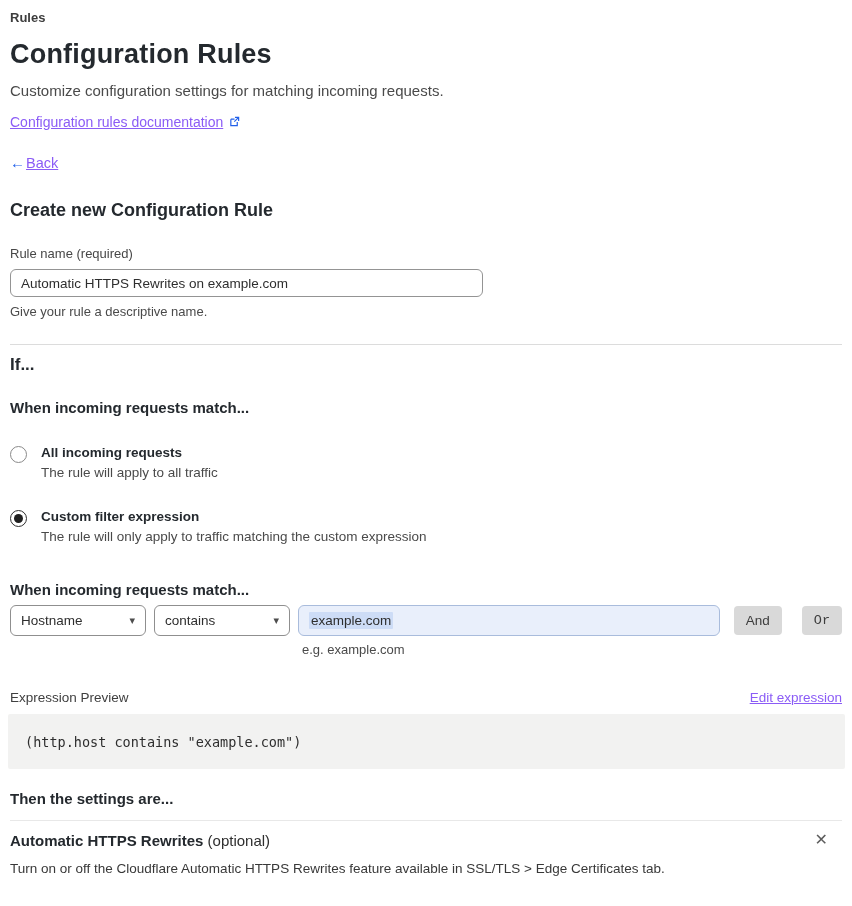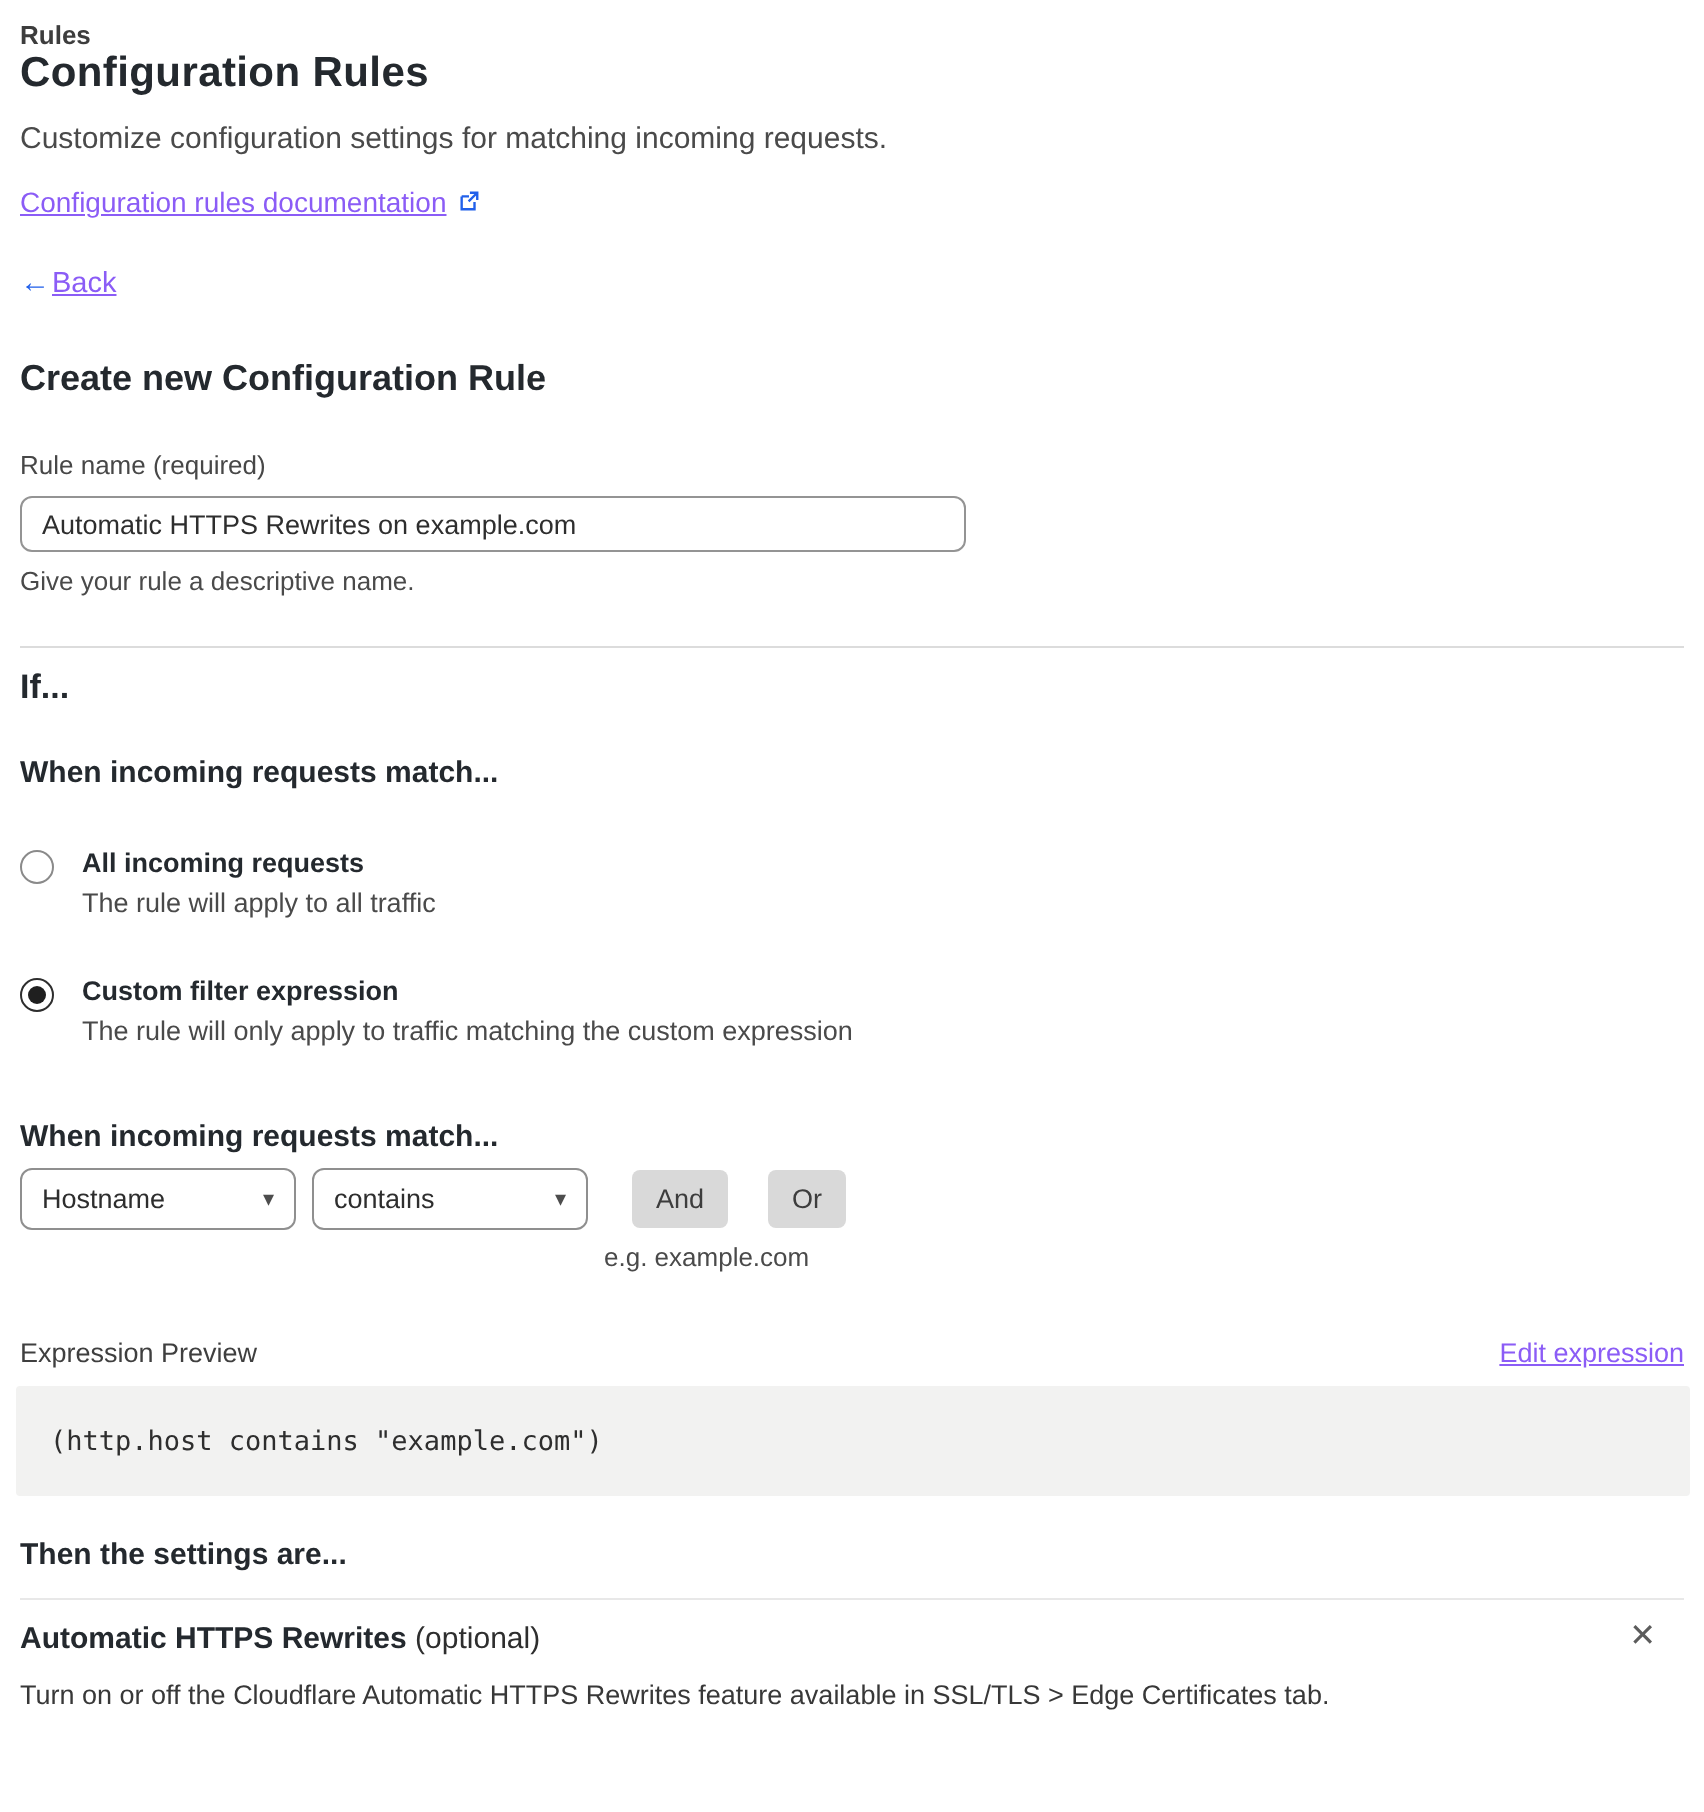--- a/index.html
+++ b/index.html
@@ -8,21 +8,21 @@
     width: 852px;
     height: 906px;
     overflow: hidden;
     font-family: "Liberation Sans", "DejaVu Sans", sans-serif;
     color: #222;
   }
   .page { padding: 10px 10px 0 10px; }
 
   
   .breadcrumb { font-size: 13px; font-weight: 700; color: #3d3d3d; }
-  .page-title { font-size: 21px; font-weight: 700; color: #24292e; margin-top: 0; letter-spacing: .2px; }
+  .page-title { font-size: 27px; font-weight: 700; color: #24292e; margin-top: 14px; letter-spacing: .2px; }
   .page-desc { font-size: 15px; color: #4a4a4a; margin-top: 12px; }
   a.link { color: #8b5cf6; text-decoration: underline; cursor: pointer; }
   .doc-link-row { margin-top: 15px; font-size: 14px; display: flex; align-items: center; gap: 4px; }
   .ext-icon { display: inline-block; margin-left: 2px; }
   .back-row { margin-top: 24px; font-size: 14.5px; display: flex; align-items: center; }
   .back-arrow { color: #2160ea; text-decoration: none; margin-right: 1px; font-size: 15px; }
 
   .h2 { font-size: 18px; font-weight: 700; color: #24292e; margin-top: 29px; }
 
   .field-label { font-size: 13px; color: #474747; margin-top: 25px; }
@@ -78,21 +78,21 @@
     font-size: 13.5px; color: #2e2e2e;
   }
   .value-input .sel-text { background: #cddcf6; padding: 1px 2px; border-radius: 1px; }
   .chip-btn {
     height: 29px; border: none; border-radius: 4px;
     background: #d9d9d9; color: #3d3d3d;
     font-size: 13.5px; font-family: "Liberation Sans", sans-serif;
     padding: 0 12px; cursor: pointer;
   }
   .chip-and { margin-left: 14px; }
-  .chip-or { margin-left: 20px; }
+  .chip-or { margin-left: 20px; font-family: Liberation Mono, monospace; }
   .eg-text { font-size: 13px; color: #4a4a4a; margin-top: 6px; margin-left: 292px; }
 
   
   .preview-row { display: flex; justify-content: space-between; align-items: baseline; margin-top: 33px; }
   .preview-label { font-size: 13.5px; color: #3f3f3f; }
   .edit-link { font-size: 13.5px; }
   .code-box {
     margin-top: 9px; margin-left: -2px; margin-right: -3px;
     background: #f2f2f1; border-radius: 2px;
     height: 55px; display: flex; align-items: center;
@@ -176,20 +176,23 @@
 
   <div class="builder-row">
     <div class="select">
       <span>Hostname</span>
       <span class="caret">▾</span>
     </div>
     <div class="select">
       <span>contains</span>
       <span class="caret">▾</span>
     </div>
+    <div class="value-input">
+      <span class="sel-text">example.com</span>
+    </div>
     <button class="chip-btn chip-and">And</button>
     <button class="chip-btn chip-or">Or</button>
   </div>
   <div class="eg-text">e.g. example.com</div>
 
   <div class="preview-row">
     <div class="preview-label">Expression Preview</div>
     <a class="link edit-link">Edit expression</a>
   </div>
   <div class="code-box">

